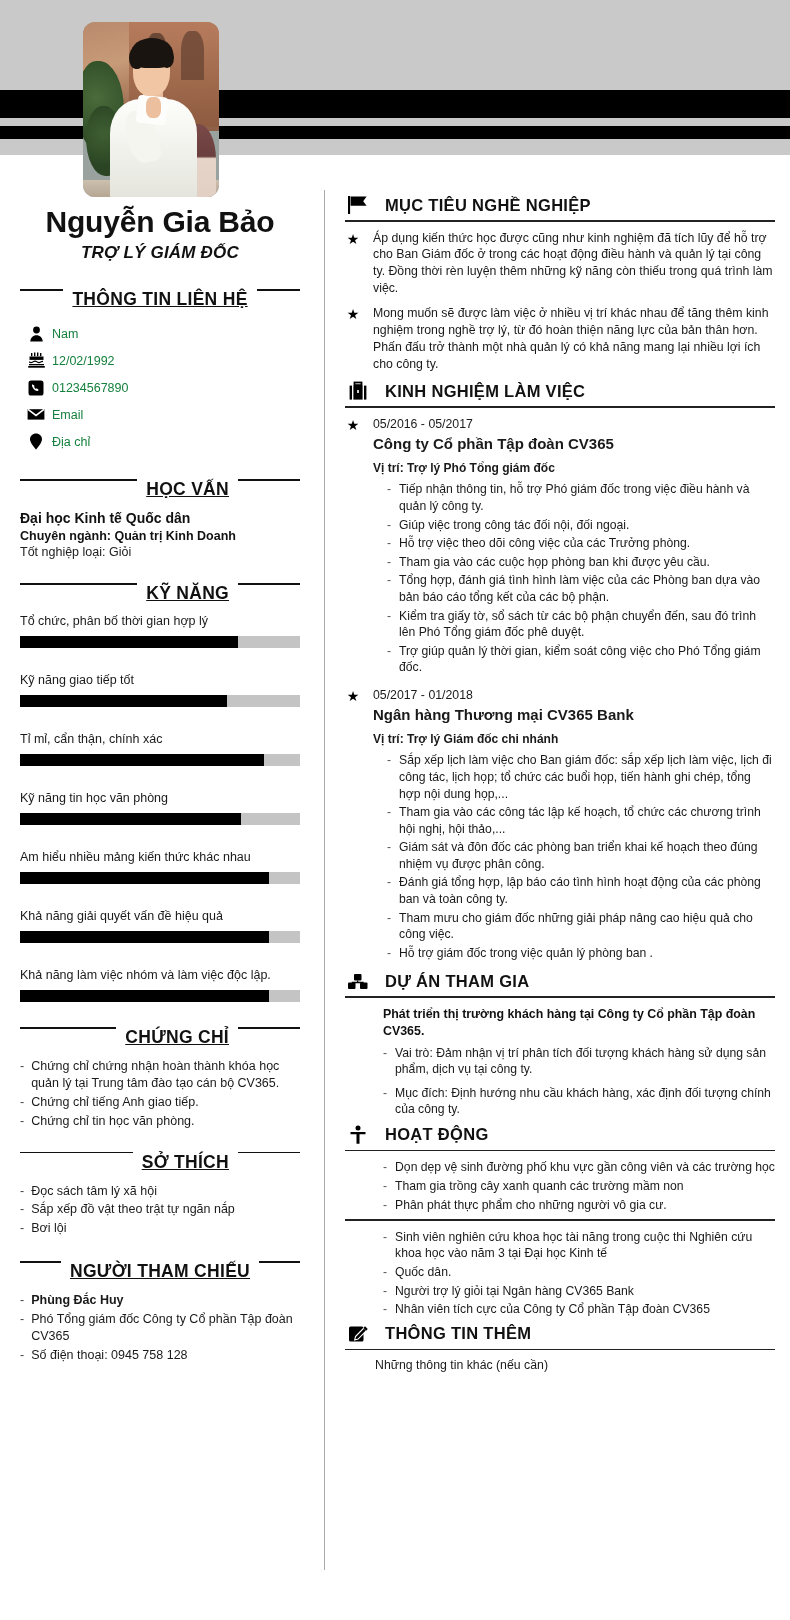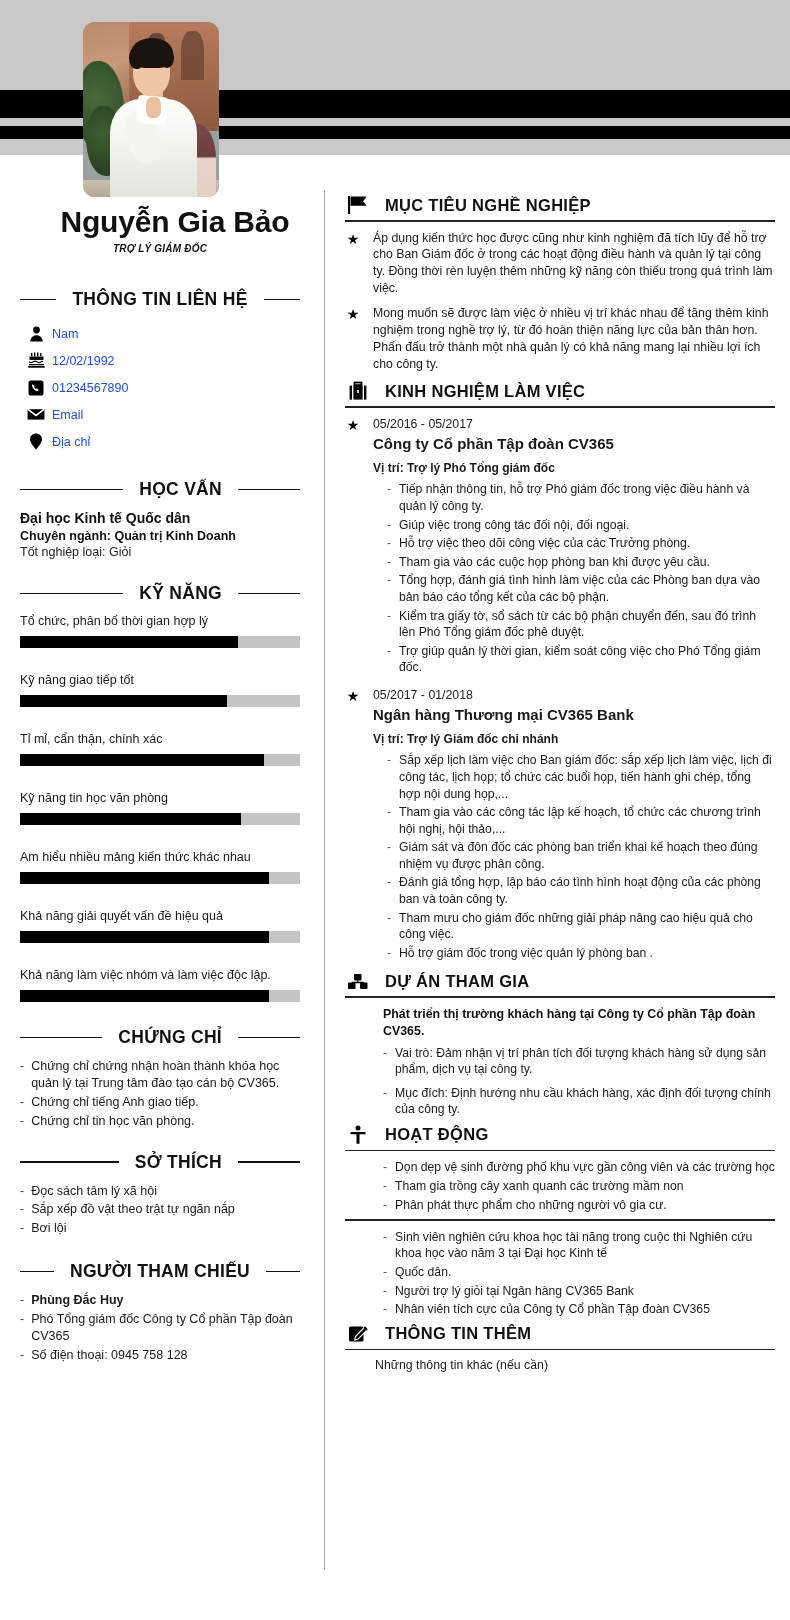--- a/index.html
+++ b/index.html
@@ -60,45 +60,44 @@
     background: linear-gradient(180deg,#7a4a48 0%, #6a3f3e 42%, #e7d4c8 45%, #e2cfc3 100%);
     border-radius: 46% 46% 14% 14%; }
   .ph-ground { position:absolute; left:0; bottom:0; width:100%; height:10%;
     background: linear-gradient(180deg,#cbbfae,#b6a794); }
 
   
   .name {
     position: absolute; left: 0; top: 205px; width: 320px;
     text-align: center; font-size: 30px; font-weight: 700; letter-spacing: -.2px;
     color: #111;
-    margin-left: 15px;
   }
   .role {
     position: absolute; left: 0; top: 243px; width: 320px;
-    text-align: center; font-size: 10px; font-weight: 700; font-style: italic;
+    text-align: center; font-size: 17px; font-weight: 700; font-style: italic;
     letter-spacing: .2px; color: #111;
   }
 
   
   .left { position: absolute; left: 0; top: 275px; width: 320px; padding: 0 20px; }
   .divider { position: absolute; left: 324px; top: 190px; width: 1px; height: 1380px; background: #aaa; }
   .right { position: absolute; left: 345px; top: 195px; width: 430px; }
 
   
-  .lhead { display: flex; align-items: center; gap: 16px; margin: 14px 0 10px 0; }
+  .lhead { display: flex; align-items: flex-start; gap: 9px; margin: 14px 0 10px 0; text-decoration: underline; }
   .lhead .rule { flex: 1; height: 1.5px; background: #111; }
   .lhead .ltitle { font-size: 17.5px; font-weight: 700; letter-spacing: .3px; white-space: nowrap; }
   .lhead.r-short-l .rule:first-child { max-width: 58px; }
 
   
   .contact { margin-top: 4px; }
   .crow { display: flex; align-items: center; height: 27px; }
   .cicon { width: 32px; display: flex; justify-content: center; align-items: center; color:#000; }
   .cicon svg { display:block; }
-  .ctext { font-size: 12.5px; color: #1d4ed8; }
+  .ctext { font-size: 12.5px; color: #15803d; }
 
   
   .edu-school { font-size: 14px; font-weight: 700; margin: 2px 0 3px 0; }
   .edu-major  { font-size: 12.5px; font-weight: 700; margin-bottom: 2px; }
   .edu-grade  { font-size: 12.5px; color: #222; }
 
   
   .skill { margin-bottom: 25px; }
   .skill-label { font-size: 12.5px; color: #1a1a1a; margin-bottom: 8px; }
   .bar { position: relative; height: 12px; background: #c4c4c4; width: 100%; }

